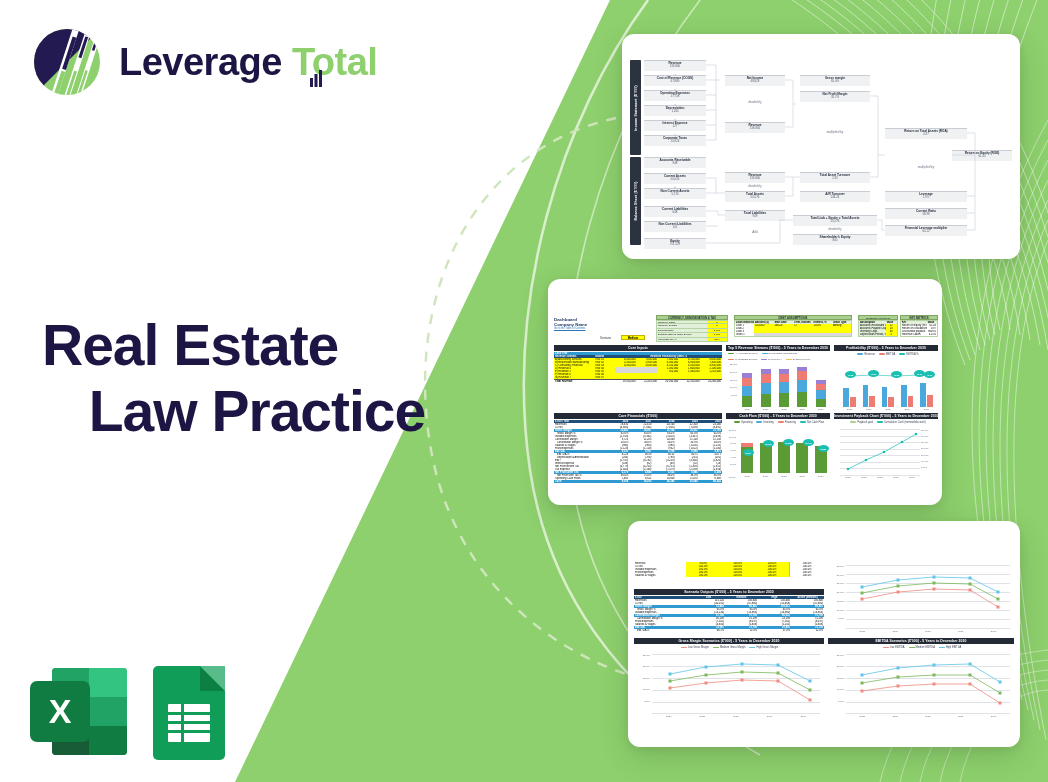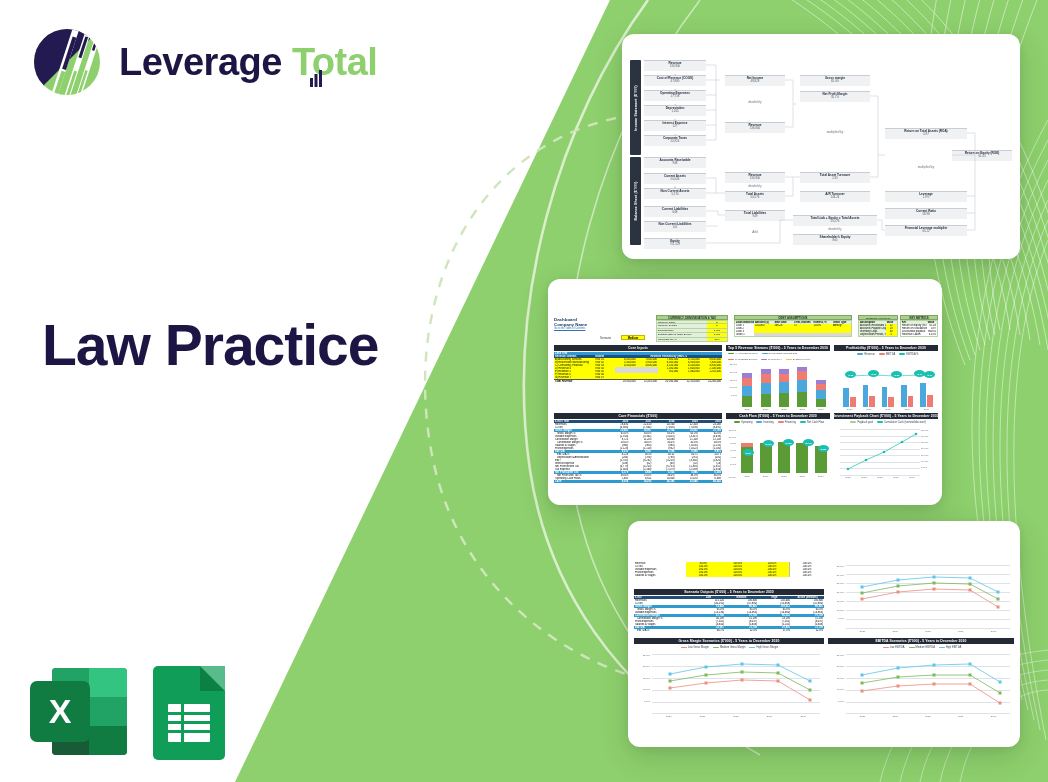--- a/index.html
+++ b/index.html
@@ -18,21 +18,21 @@
 
   
   .brand { position:absolute; left:31px; top:26px; display:flex; align-items:center; gap:16px; }
   .brand-mark { width:72px; height:72px; position:relative; flex:0 0 auto; }
   .brand-text { font-size:38px; font-weight:700; letter-spacing:-0.5px; line-height:1; white-space:nowrap; }
   .bt-dark { color:#1d1543; }
   .bt-green { color:#8ed06d; }
 
   .headline { position:absolute; left:42px; top:312px; width:430px;
     font-size:57px; font-weight:700; line-height:1.16; color:#1d1543; letter-spacing:-1px; }
-  .headline .l2 { display:block; }
+  .headline .l2 { display:block;text-align:center; }
 
   .filetypes { position:absolute; left:30px; top:663px; display:flex; gap:26px; align-items:flex-start; }
 
   
   .ico-excel { position:relative; width:97px; height:97px; }
   .xl-doc { position:absolute; left:22px; top:5px; width:75px; height:87px; border-radius:4px; overflow:hidden;
             background:#1d7044; }
   .xl-doc i { position:absolute; display:block; }
   .xl-q1 { left:0;   top:0;    width:37px; height:29px; background:#21a366; }
   .xl-q2 { left:37px;top:0;    width:38px; height:29px; background:#33c481; }
@@ -197,20 +197,21 @@
     <div class="brand-text">
       <span class="bt-dark">Leverage</span><span>&nbsp;</span><span class="bt-green"><span>Total</span><span style="position:absolute;margin-left:-68px;margin-top:12px;display:inline-block;width:14px;height:18px;pointer-events:none;"><svg viewBox="0 0 14 18" width="14" height="18">
               <rect x="1" y="9" width="3" height="9" fill="#241a52"></rect>
               <rect x="5.5" y="5" width="3" height="13" fill="#241a52"></rect>
               <rect x="10" y="1" width="3" height="17" fill="#241a52"></rect>
             </svg></span></span>
     </div>
   </div>
 
   <h1 class="headline">
+    <span>Real Estate</span>
     <span class="l2">Law Practice</span>
   </h1>
 
   <div class="filetypes">
     <div class="ico-excel">
       <div class="xl-doc">
         <i class="xl-q1"></i>
           <i class="xl-q2"></i>
           <i class="xl-q3"></i>
         <i class="xl-q4"></i>

